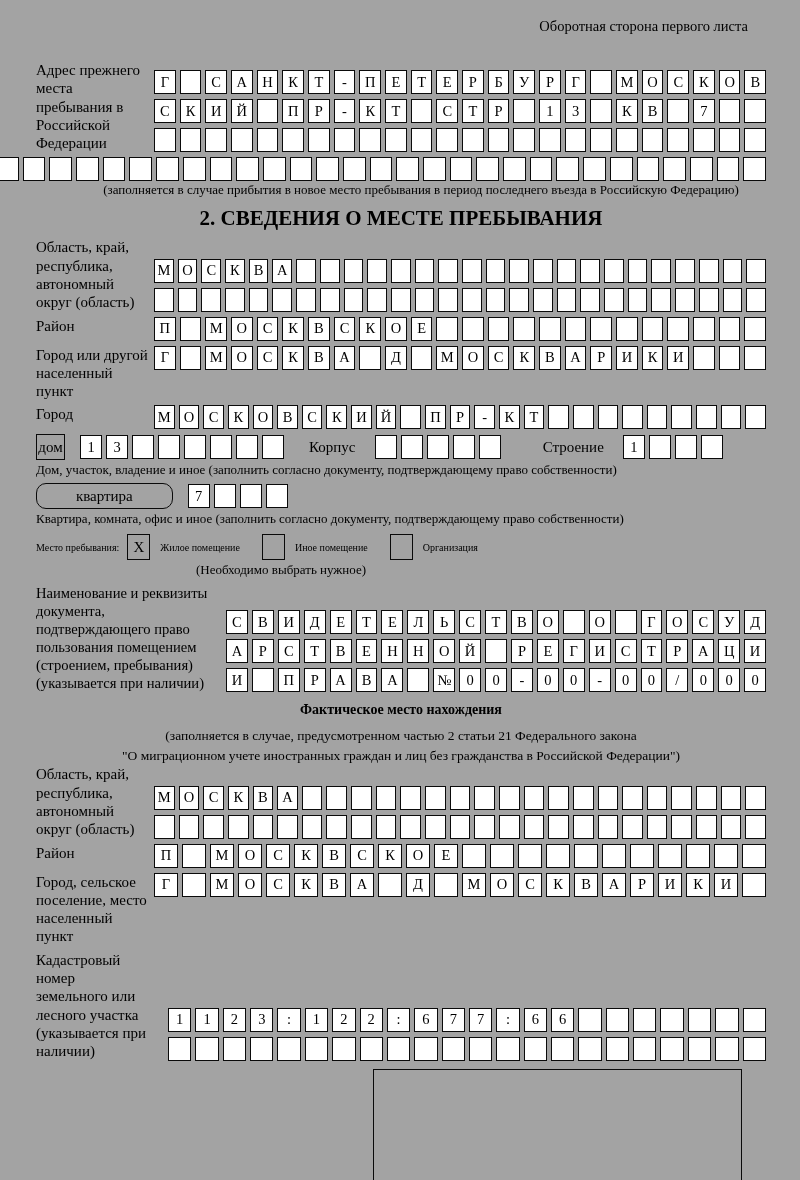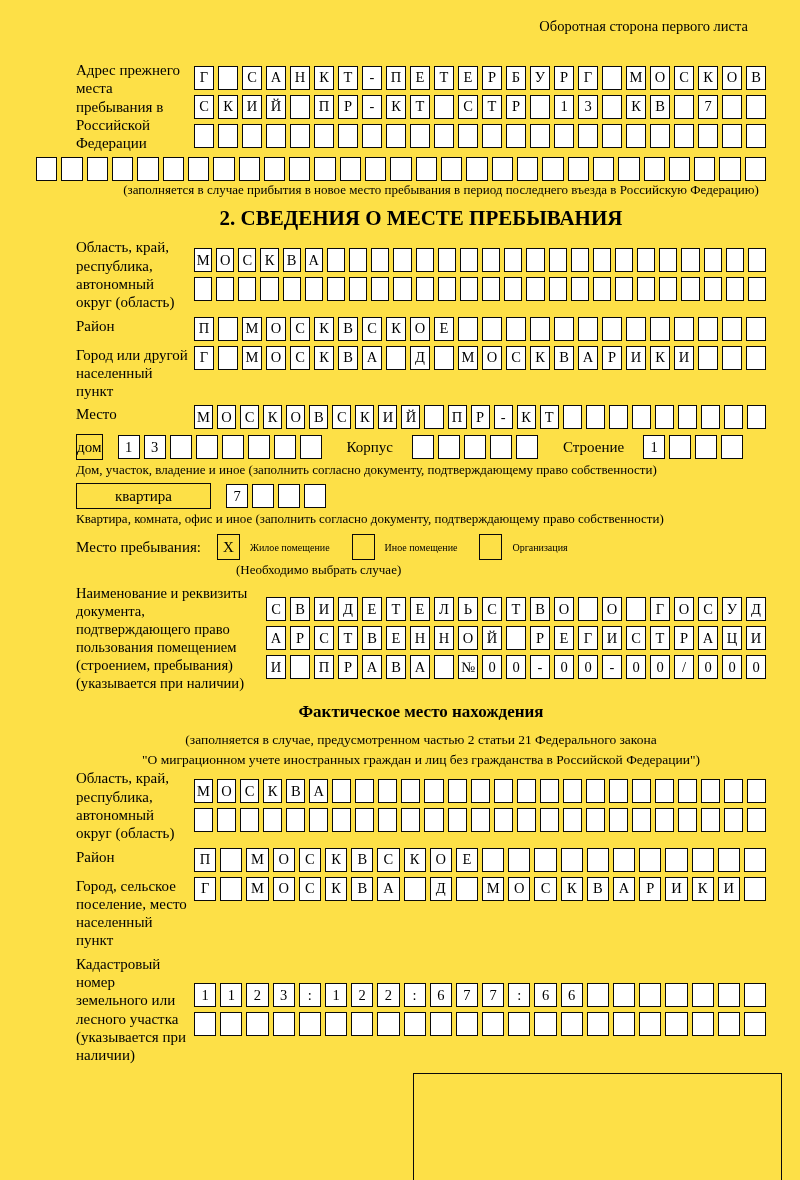--- a/index.html
+++ b/index.html
@@ -1,24 +1,24 @@
 <!DOCTYPE html>
 <html><head>
 <meta charset="utf-8">
 <style>
   * { box-sizing: border-box; }
   html,body { margin:0; padding:0; background:#888; }
   body { font-family:"Liberation Serif", serif; color:#000; }
   .page {
-    width:800px; height:1180px; background:#fde047; margin:0 auto;
-    padding:14px 34px 0 76px; overflow:hidden; position:relative;
+    width:800px; height:1180px; background:#a3a3a3; margin:0 auto;
+    padding:14px 34px 0 36px; overflow:hidden; position:relative;
   }
   .top-right { text-align:right; font-size:14.5px; margin:4px 18px 26px 0; }
 
-  .field { display:flex; align-items:center; margin-bottom:5px; }
+  .field { display:flex; align-items:flex-end; margin-bottom:5px; }
   .field.vcenter { align-items:flex-start; }
   .label { width:118px; flex:0 0 118px; font-size:15px; line-height:1.22; padding-right:6px; }
   .rows { flex:1; display:flex; flex-direction:column; gap:5px; min-width:0; }
 
   .cells { display:flex; gap:4px; width:100%; }
   .cell {
     flex:1 1 0; height:24px; border:1.6px solid #0a0a0a;
     display:flex; align-items:center; justify-content:center;
     font-size:14.5px; min-width:0; background:#fff;
   }
@@ -27,33 +27,33 @@
   .full-bleed { margin-left:-40px; width:calc(100% + 40px); }
   .caption { font-size:13px; line-height:1.3; }
   .caption.centered { text-align:center; }
   .caption.indent { margin:1px 0 4px 0; }
 
   .sec-header { text-align:center; font-weight:bold; font-size:21px; margin:7px 0 7px 0; }
 
   .house-row { display:flex; align-items:center; margin:2px 0 2px 0; gap:15px; }
   .wide-box { border:1.6px solid #0a0a0a; height:26px; display:flex; align-items:center; justify-content:center; font-size:15px; }
   .dom-box { width:140px; }
-  .kv-box { width:172px; }
+  .kv-box { width:172px;border-radius:10px; }
   .inline-label { font-size:15px; padding:0 4px 0 10px; white-space:nowrap; }
 
   .stay-row { display:flex; align-items:center; margin:6px 0 2px 0; }
-  .stay-label { font-size:15px; white-space:nowrap; margin-right:16px; }
+  .stay-label { font-size:10px; white-space:nowrap; margin-right:8px; }
   .cbox { width:23px; height:26px; border:1.6px solid #0a0a0a; display:flex; align-items:center; justify-content:center; font-size:15px; flex:0 0 23px; }
   .opt-label { font-size:10px; margin:0 22px 0 10px; white-space:nowrap; }
   .stay-note { font-size:13px; margin:1px 0 6px 160px; }
 
   .doc-field .rows { gap:5px; }
   .doc-field .label { font-size:14.6px; line-height:18px; }
 
-  .sub-title { text-align:center; font-weight:bold; font-size:17px; margin:10px 0 8px 0; }
+  .sub-title { text-align:center; font-weight:bold; font-size:14px; margin:10px 0 8px 0; }
   .law-caption { text-align:center; font-size:13.5px; line-height:1.45; }
 
   .stamp-box { margin-left:337px; width:369px; height:178px; border:1.8px solid #0a0a0a; margin-top:8px; }
 </style>
 </head>
 <body>
 
 <div class="page">
 
   <div class="top-right">Оборотная сторона первого листа</div>
@@ -296,21 +296,21 @@
           <span class="cell">К</span>
           <span class="cell">И</span>
           <span class="cell"></span>
           <span class="cell"></span>
           <span class="cell"></span>
         </div>
       </div>
   </div>
 
   <div class="field vcenter">
-    <div class="label">Место</div>
+    <div class="label">Город</div>
     <div class="rows">
         <div class="cells">
           <span class="cell">М</span>
           <span class="cell">О</span>
           <span class="cell">С</span>
           <span class="cell">К</span>
           <span class="cell">О</span>
           <span class="cell">В</span>
           <span class="cell">С</span>
           <span class="cell">К</span>
@@ -378,21 +378,21 @@
 
   <div class="stay-row">
     <div class="stay-label">Место пребывания:</div>
     <div class="cbox">X</div>
     <div class="opt-label">Жилое помещение</div>
     <div class="cbox"></div>
     <div class="opt-label">Иное помещение</div>
     <div class="cbox"></div>
     <div class="opt-label">Организация</div>
   </div>
-  <div class="stay-note">(Необходимо выбрать случае)</div>
+  <div class="stay-note">(Необходимо выбрать нужное)</div>
 
   <div class="field doc-field">
     <div class="label" style="flex:0 0 190px;width:190px;">Наименование и реквизиты документа, подтверждающего право пользования помещением (строением, пребывания) (указывается при наличии)</div>
     <div class="rows">
       <div class="cells">
           <span class="cell">С</span>
           <span class="cell">В</span>
           <span class="cell">И</span>
           <span class="cell">Д</span>
           <span class="cell">Е</span>
@@ -581,21 +581,21 @@
           <span class="cell">А</span>
           <span class="cell">Р</span>
           <span class="cell">И</span>
           <span class="cell">К</span>
           <span class="cell">И</span>
           <span class="cell"></span>
         </div>
       </div>
   </div>
 
-  <div class="field" style="margin-top:0;">
+  <div class="field" style="margin-top:0;gap:14px;">
     <div class="label">Кадастровый номер земельного или лесного участка (указывается при наличии)</div>
     <div class="rows">
       <div class="cells">
           <span class="cell">1</span>
           <span class="cell">1</span>
           <span class="cell">2</span>
           <span class="cell">3</span>
           <span class="cell">:</span>
           <span class="cell">1</span>
           <span class="cell">2</span>

